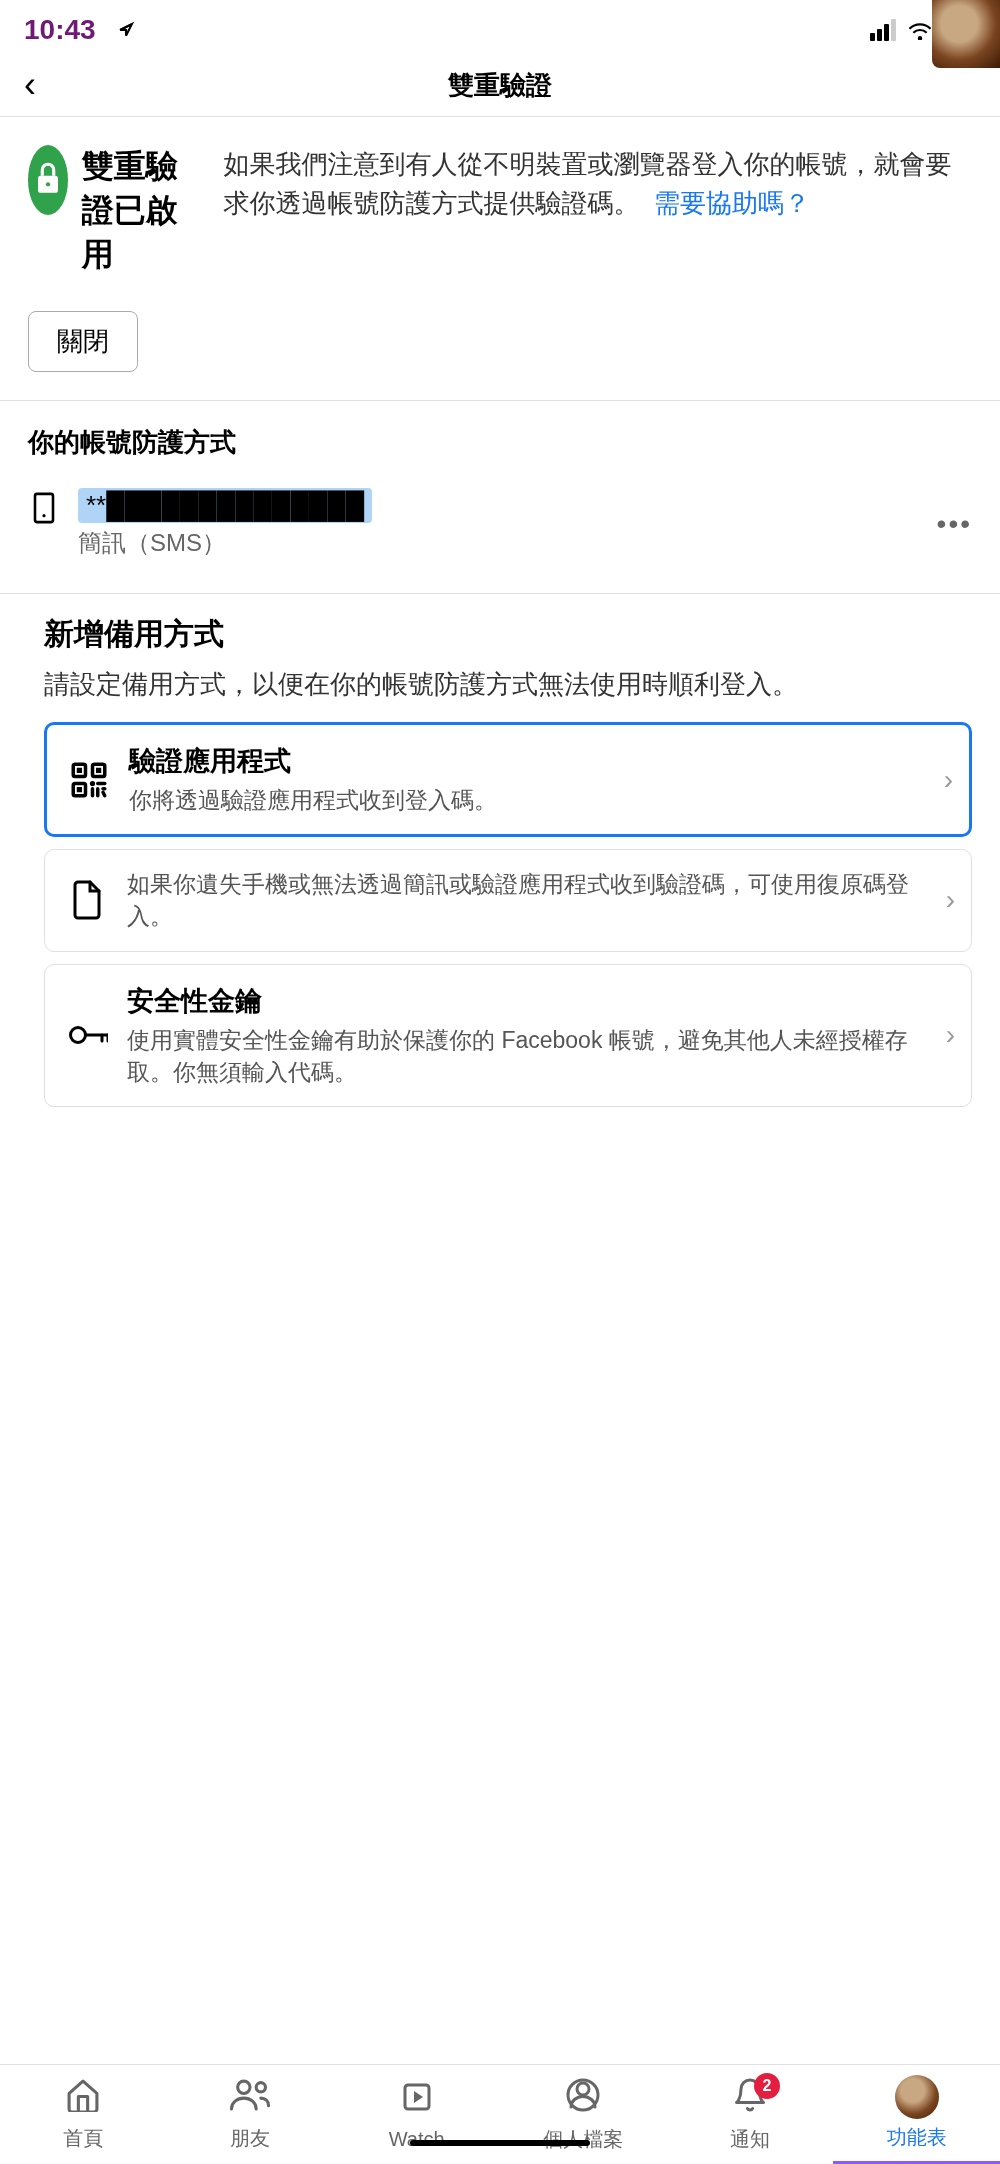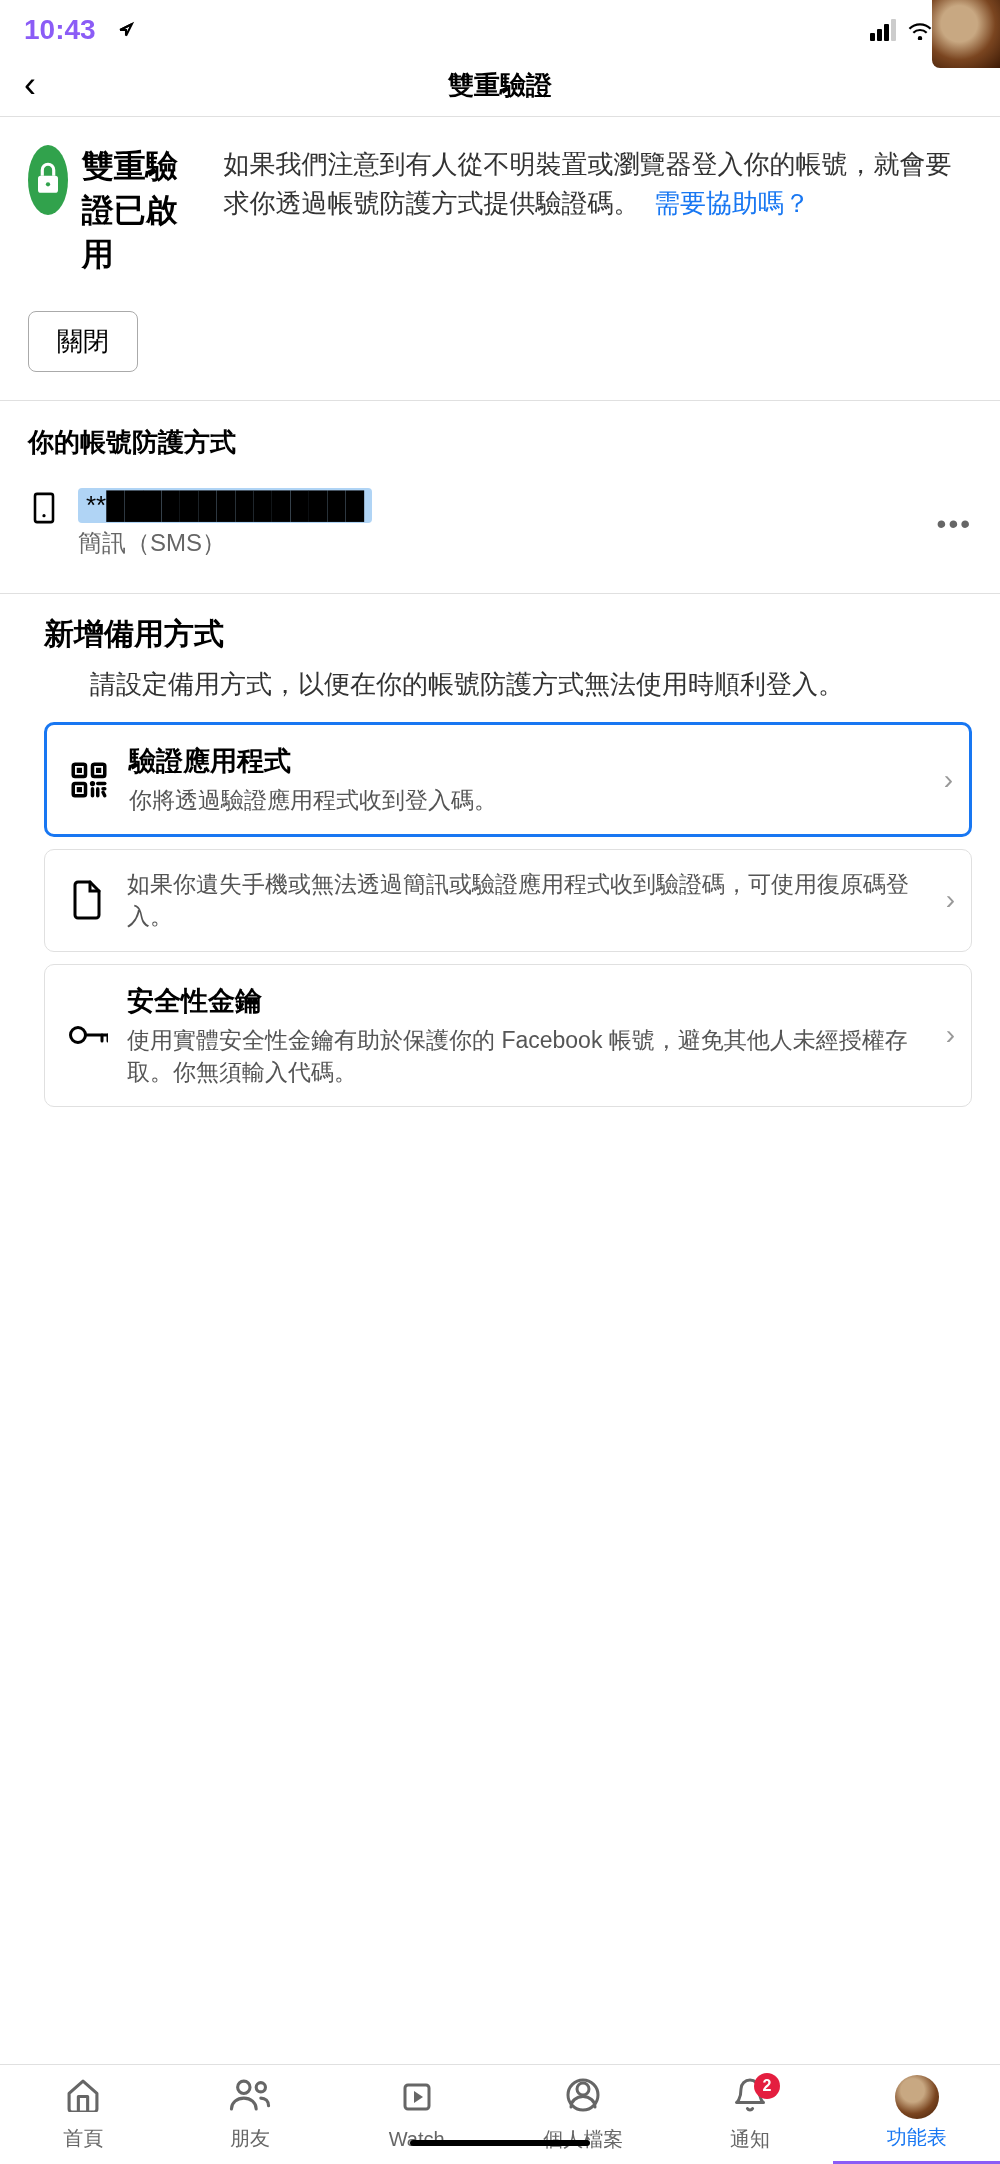--- a/index.html
+++ b/index.html
@@ -17,21 +17,21 @@
     .status-bar {
       display: flex;
       justify-content: space-between;
       align-items: center;
       padding: 14px 24px 8px 24px;
       height: 54px;
     }
     .status-time {
       font-size: 28px;
       font-weight: 700;
-      color: #8b5cf6;
+      color: #701a75;
       display: flex;
       align-items: center;
       gap: 20px;
     }
     .status-icons {
       display: flex;
       align-items: center;
       gap: 10px;
     }
     .signal-bars { display: flex; align-items: flex-end; gap: 2px; }
@@ -187,21 +187,20 @@
       font-size: 30px;
       font-weight: 700;
       color: #000;
       margin-bottom: 10px;
     }
     .backup-desc {
       font-size: 26px;
       color: #333;
       line-height: 1.5;
       margin-bottom: 18px;
-      margin-left: 46px;
     }
 
     
     .option-item {
       display: flex;
       align-items: center;
       padding: 22px 0;
       border: 1px solid #e0e0e0;
       border-radius: 10px;
       margin-bottom: 12px;

